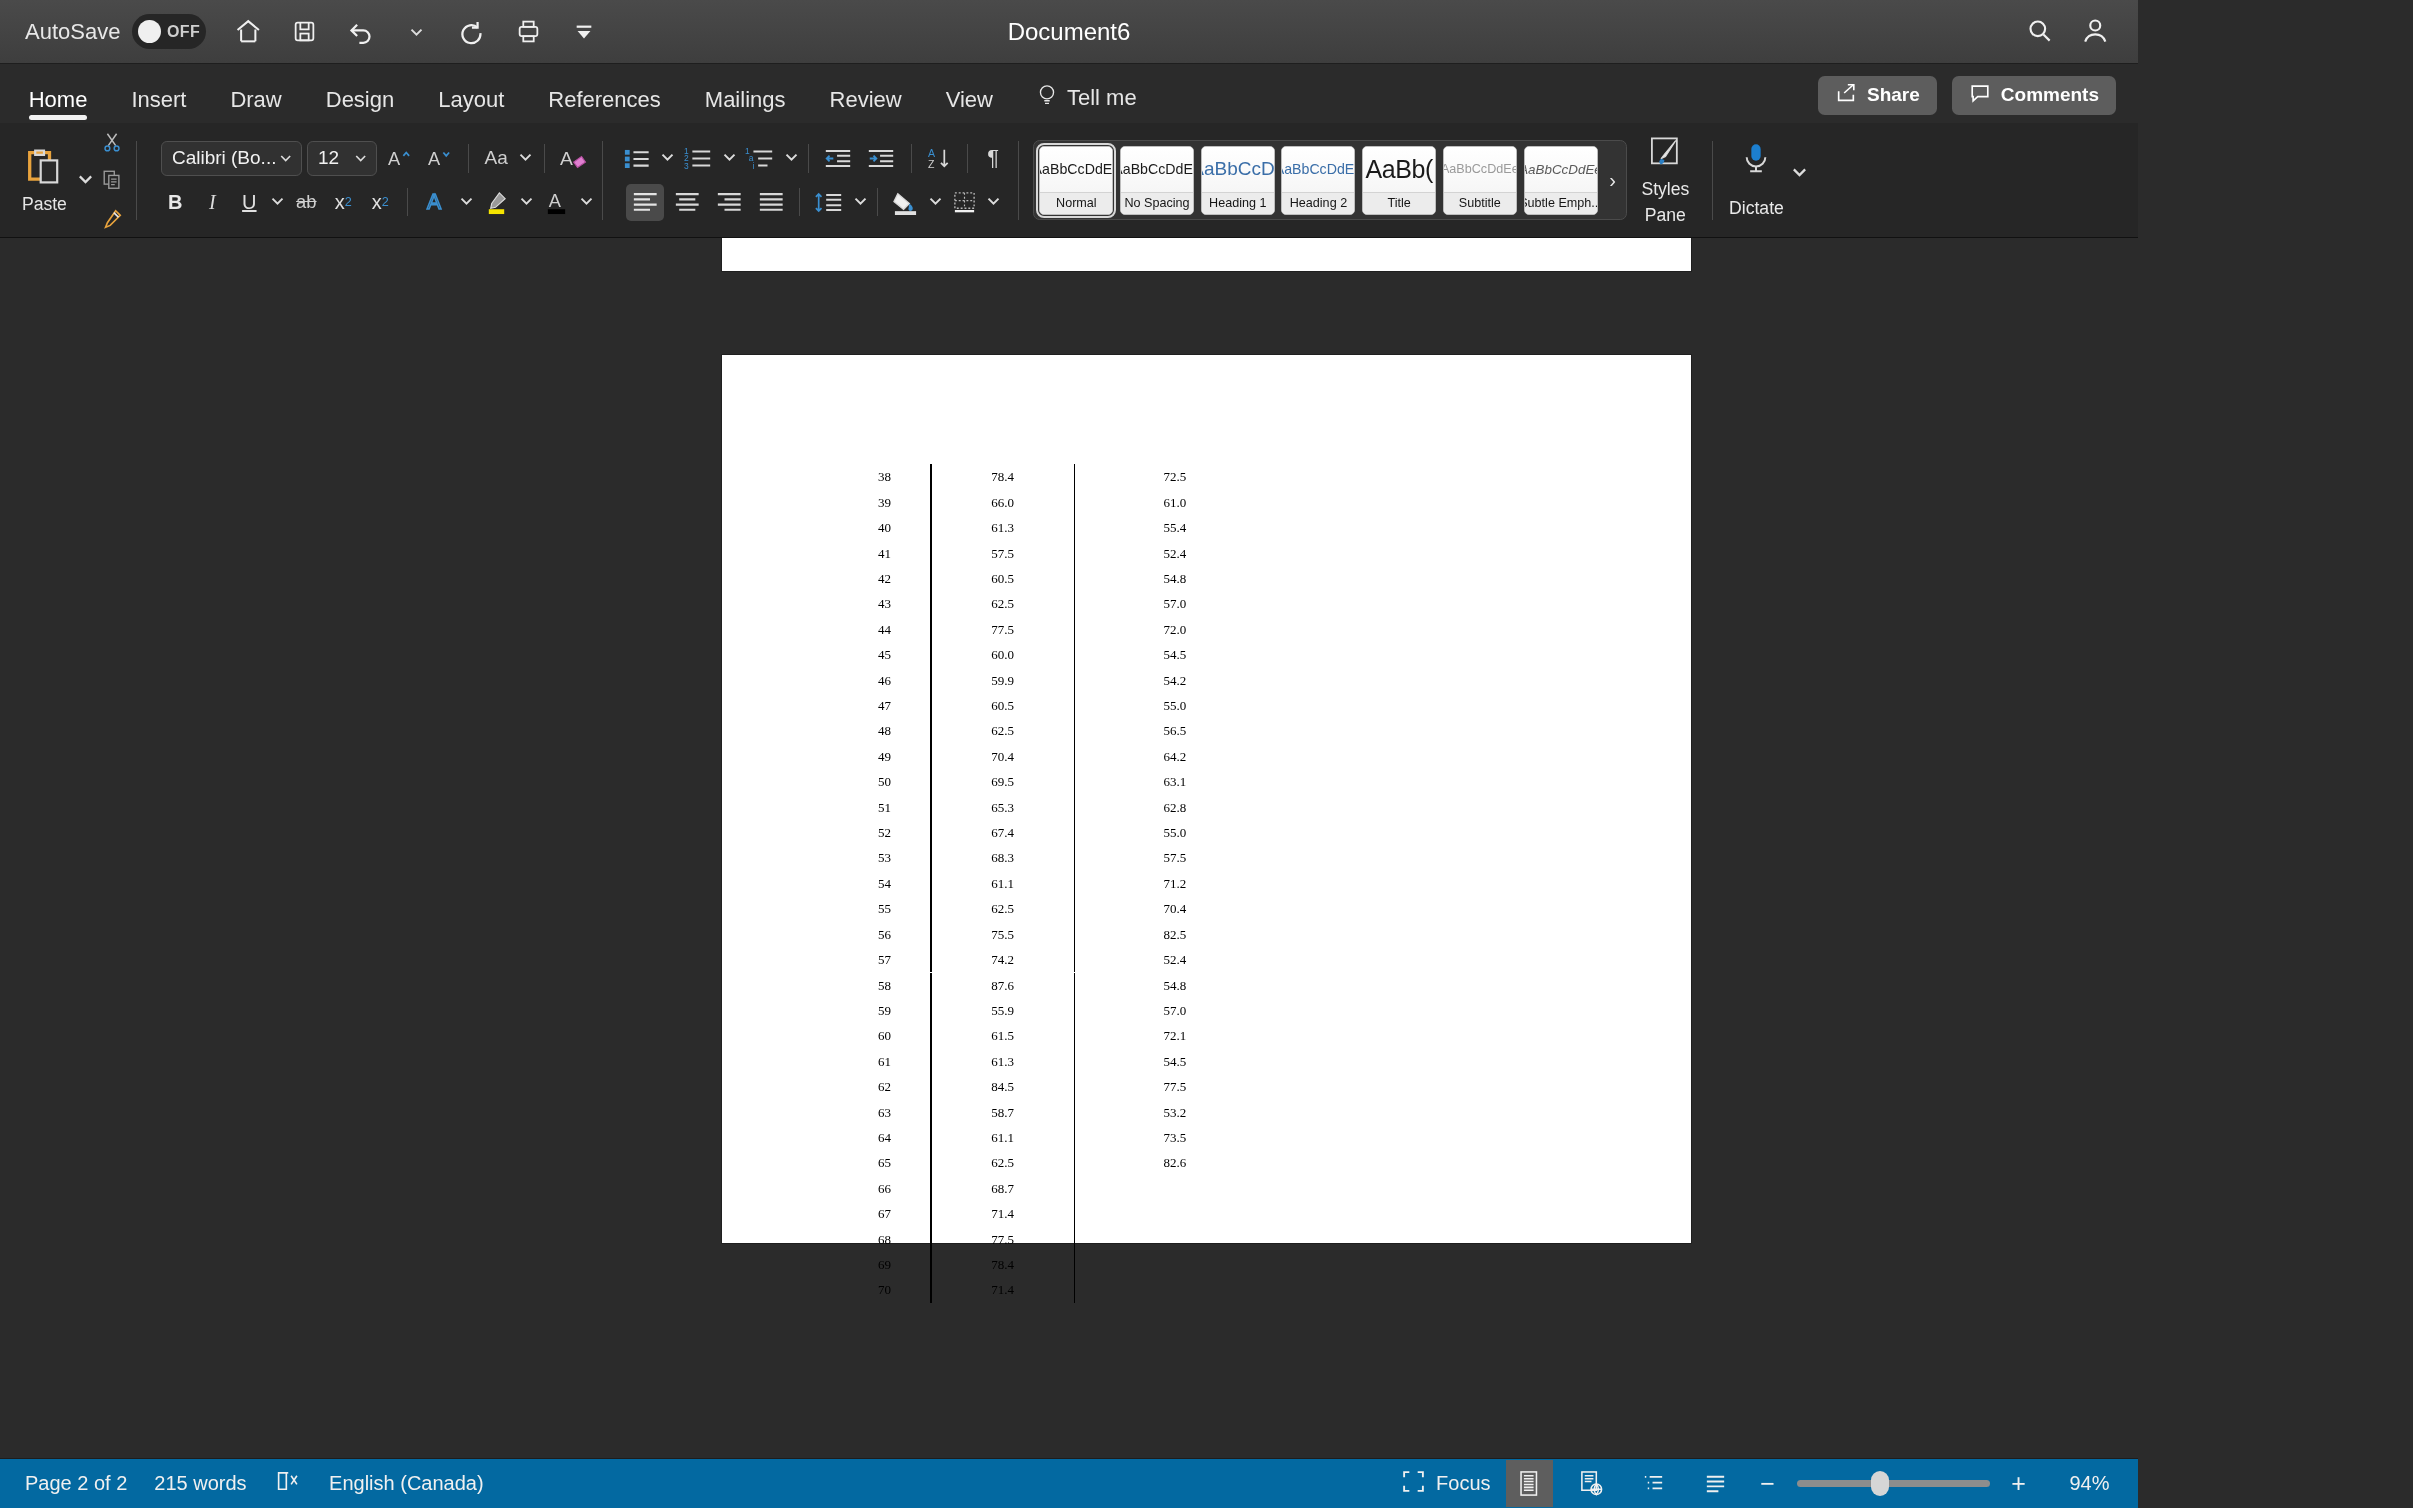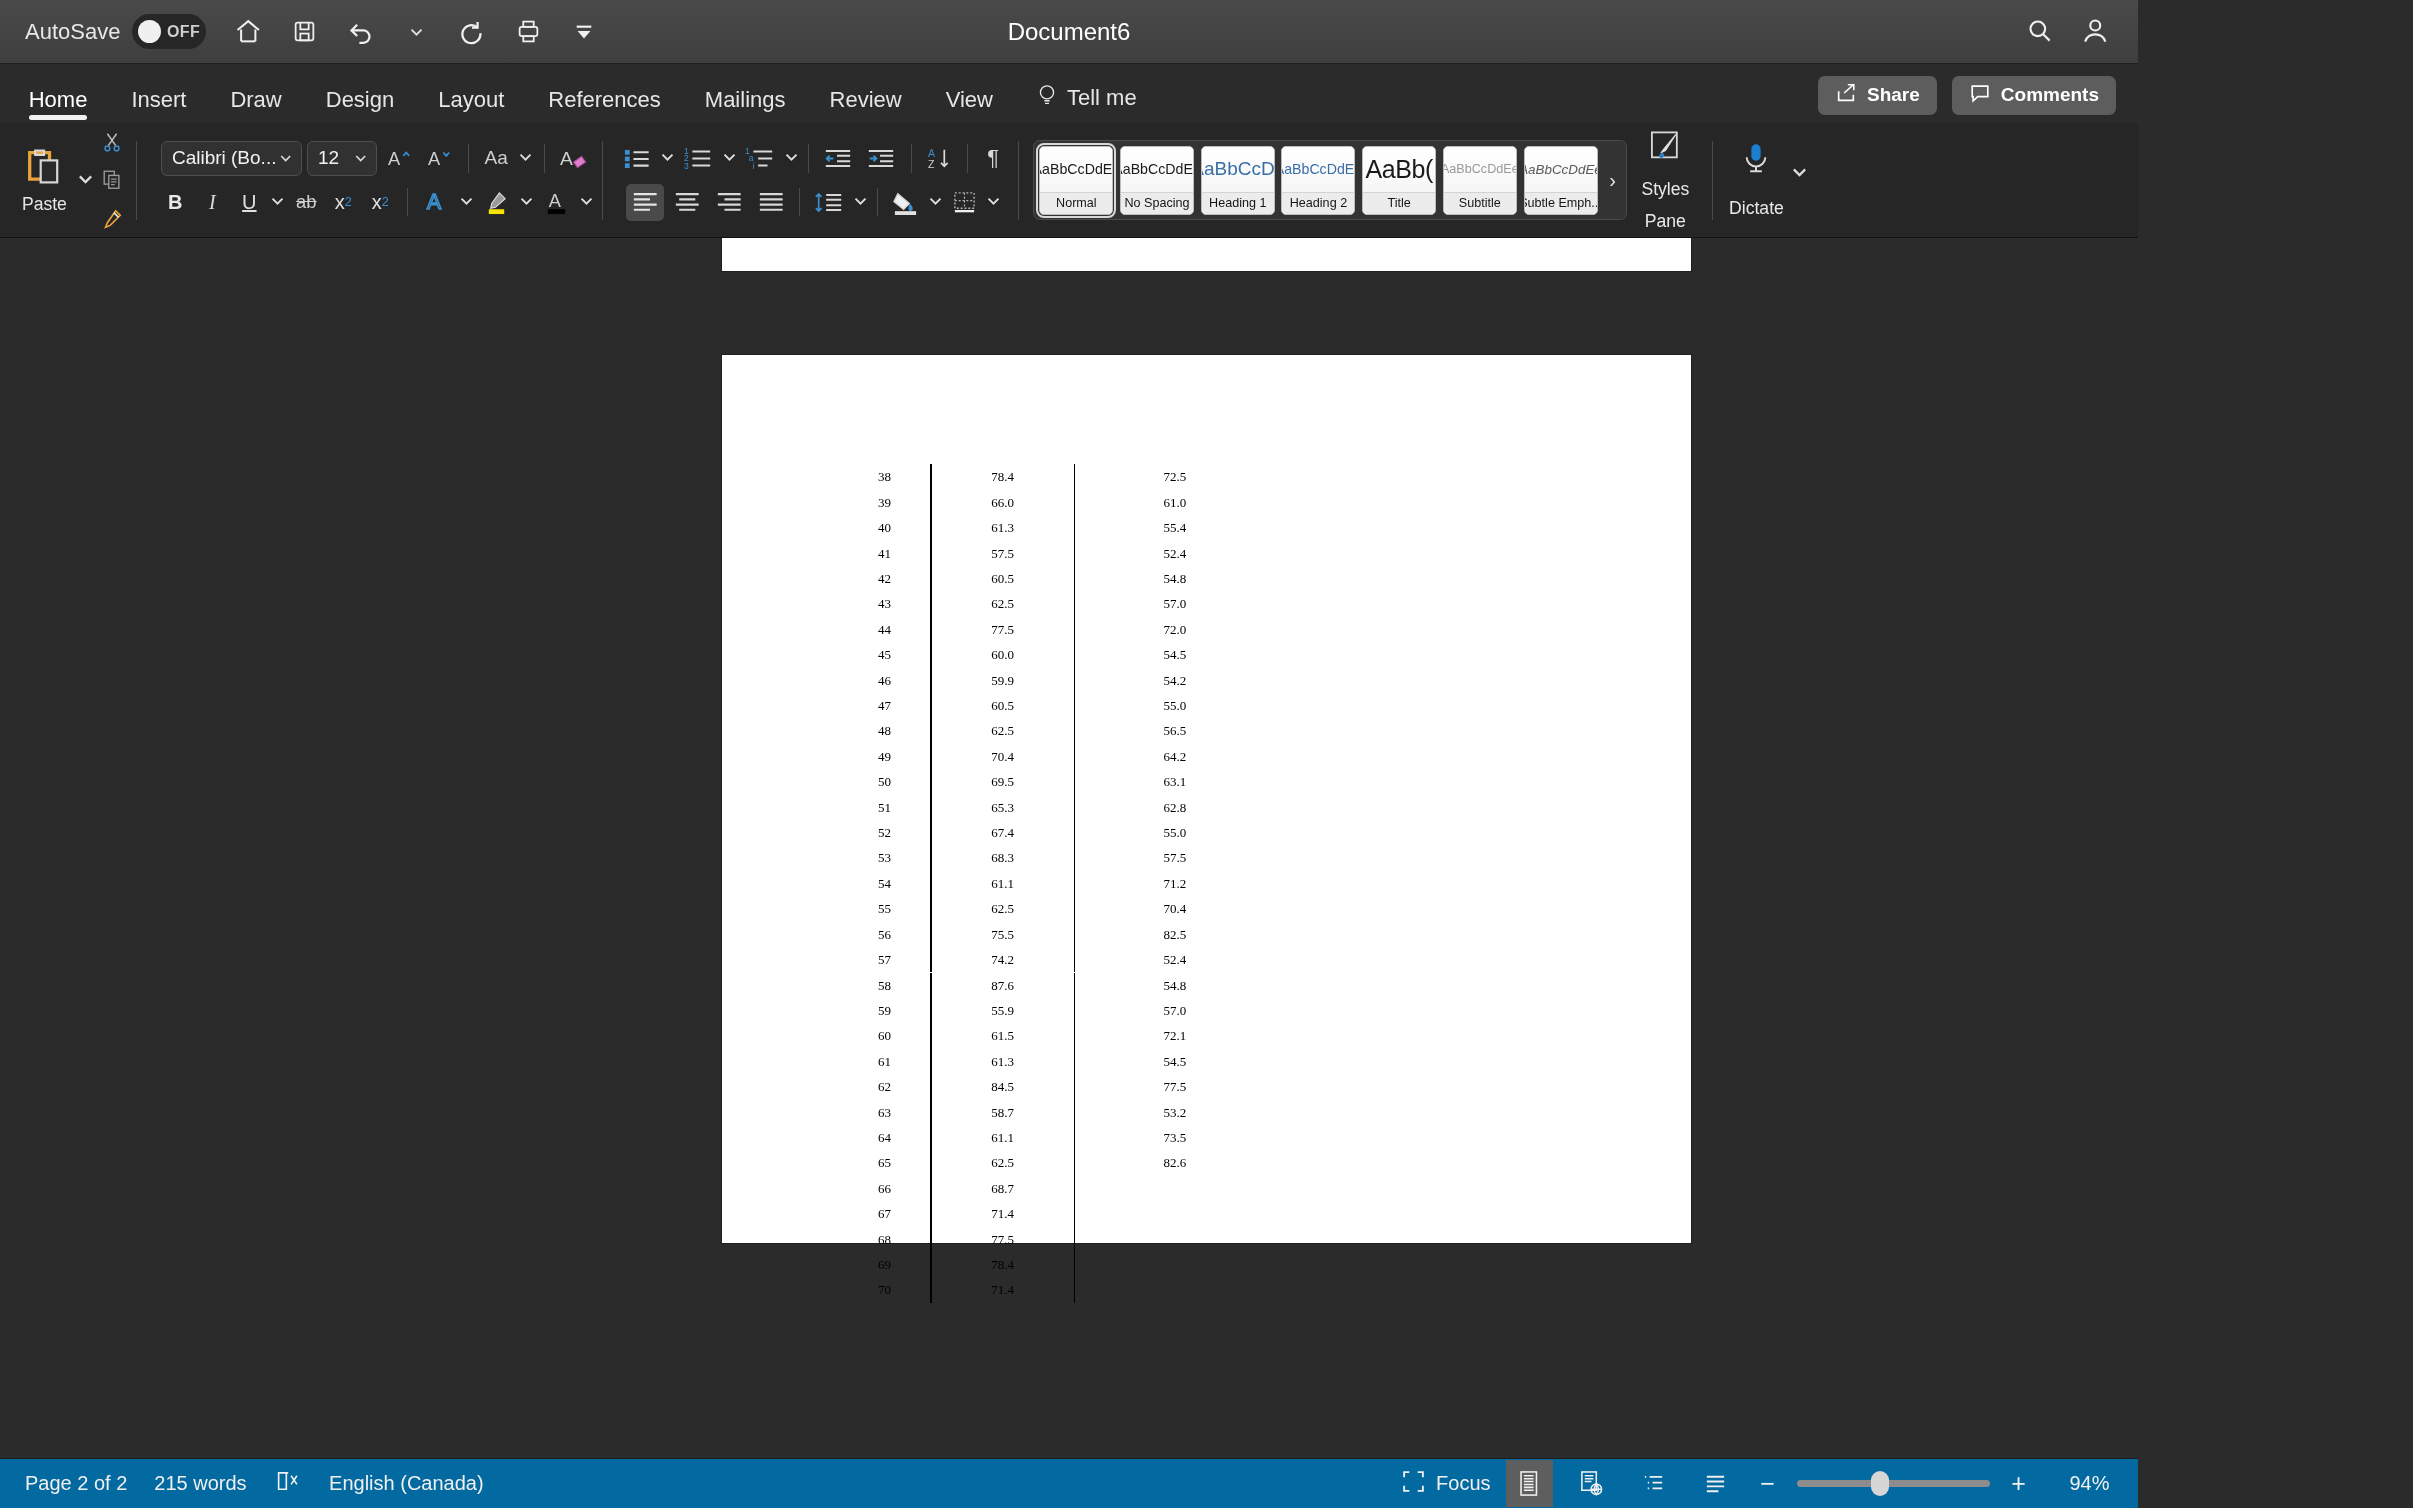--- a/index.html
+++ b/index.html
@@ -112,21 +112,21 @@
   .style-prev.emph { font-style: italic; color: #5a5a5a; font-size: 13.4px; }
   .style-name {
     height: 22px; background: #ececec; border-top: 0.8px solid #d3d3d3;
     display: flex; align-items: center; justify-content: center;
     font-size: 12.6px; color: #151515; overflow: hidden; white-space: nowrap;
   }
   .gal-more { color: #e8e8e8; font-size: 20px; padding: 0 5px; }
 
   .stylespane {
     display: flex; flex-direction: column; align-items: center; justify-content: center;
-    width: 77px; color: #e9e9e9; font-size: 17.6px; line-height: 1.1; text-align: center; gap: 13px;
+    width: 77px; color: #e9e9e9; font-size: 17.6px; line-height: 1.1; text-align: center; gap: 7px;
   }
   .dictate {
     display: flex; flex-direction: column; align-items: center; justify-content: center;
     width: 70px; color: #e9e9e9; font-size: 17.6px; gap: 16px;
   }
 
   
   .canvas { flex: 1; background: #2b2b2b; position: relative; overflow: hidden; }
   .page {
     position: absolute; left: 722px; width: 969px; background: #ffffff;

